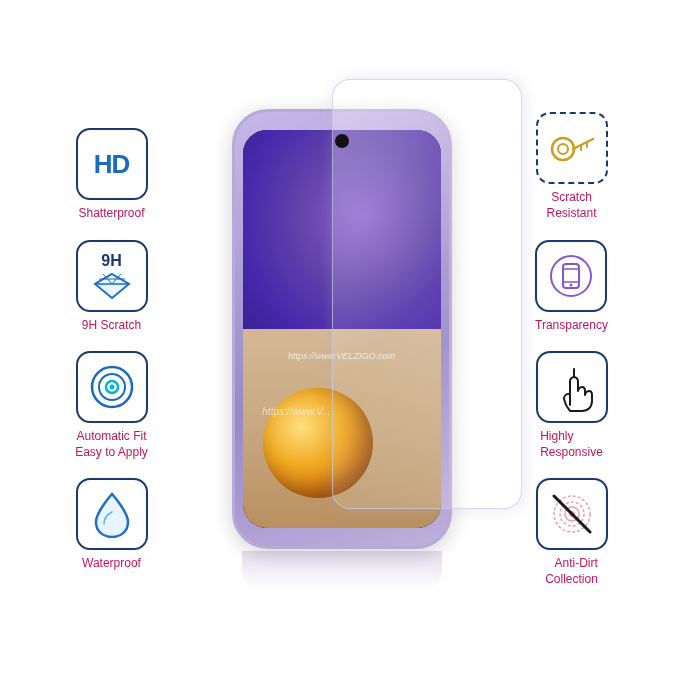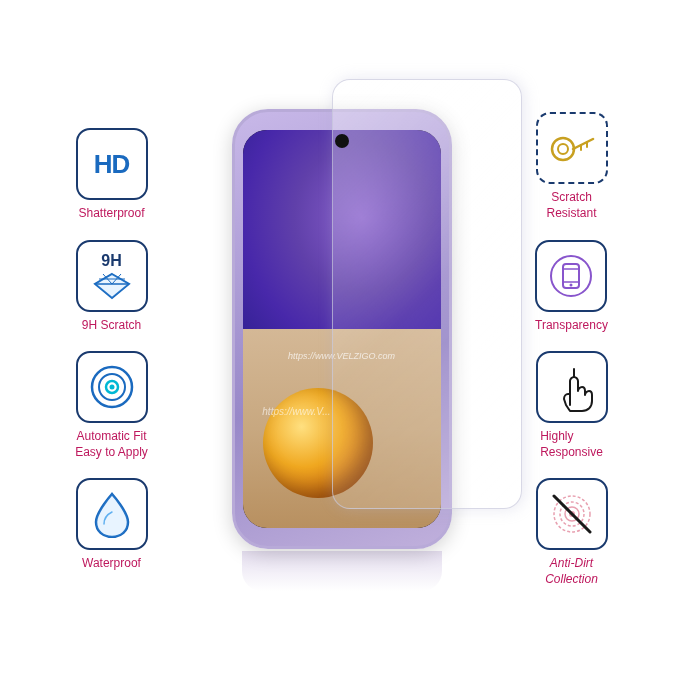--- a/index.html
+++ b/index.html
@@ -353,19 +353,19 @@
         <svg width="52" height="52" viewBox="0 0 52 52">
 
           <ellipse cx="26" cy="26" rx="18" ry="18" fill="none" stroke="#e8a0b0" stroke-width="1.5" stroke-dasharray="3 2"></ellipse>
           <ellipse cx="26" cy="26" rx="12" ry="12" fill="none" stroke="#e8a0b0" stroke-width="1.5" stroke-dasharray="3 2"></ellipse>
           <ellipse cx="26" cy="26" rx="7" ry="7" fill="none" stroke="#e8a0b0" stroke-width="1.5"></ellipse>
           <ellipse cx="26" cy="26" rx="3" ry="3" fill="#e8a0b0"></ellipse>
 
           <line x1="8" y1="8" x2="44" y2="44" stroke="#1a1a1a" stroke-width="3" stroke-linecap="round"></line>
         </svg>
       </div>
-      <span class="feature-label" style="white-space:pre-line;text-align:center;font-style:italic;">Anti-Dirt
+      <span class="feature-label" style="white-space:pre-line;text-align:right;">Anti-Dirt
 Collection</span>
     </div>
 
   </div>
 
 </div>
 
 </body></html>

